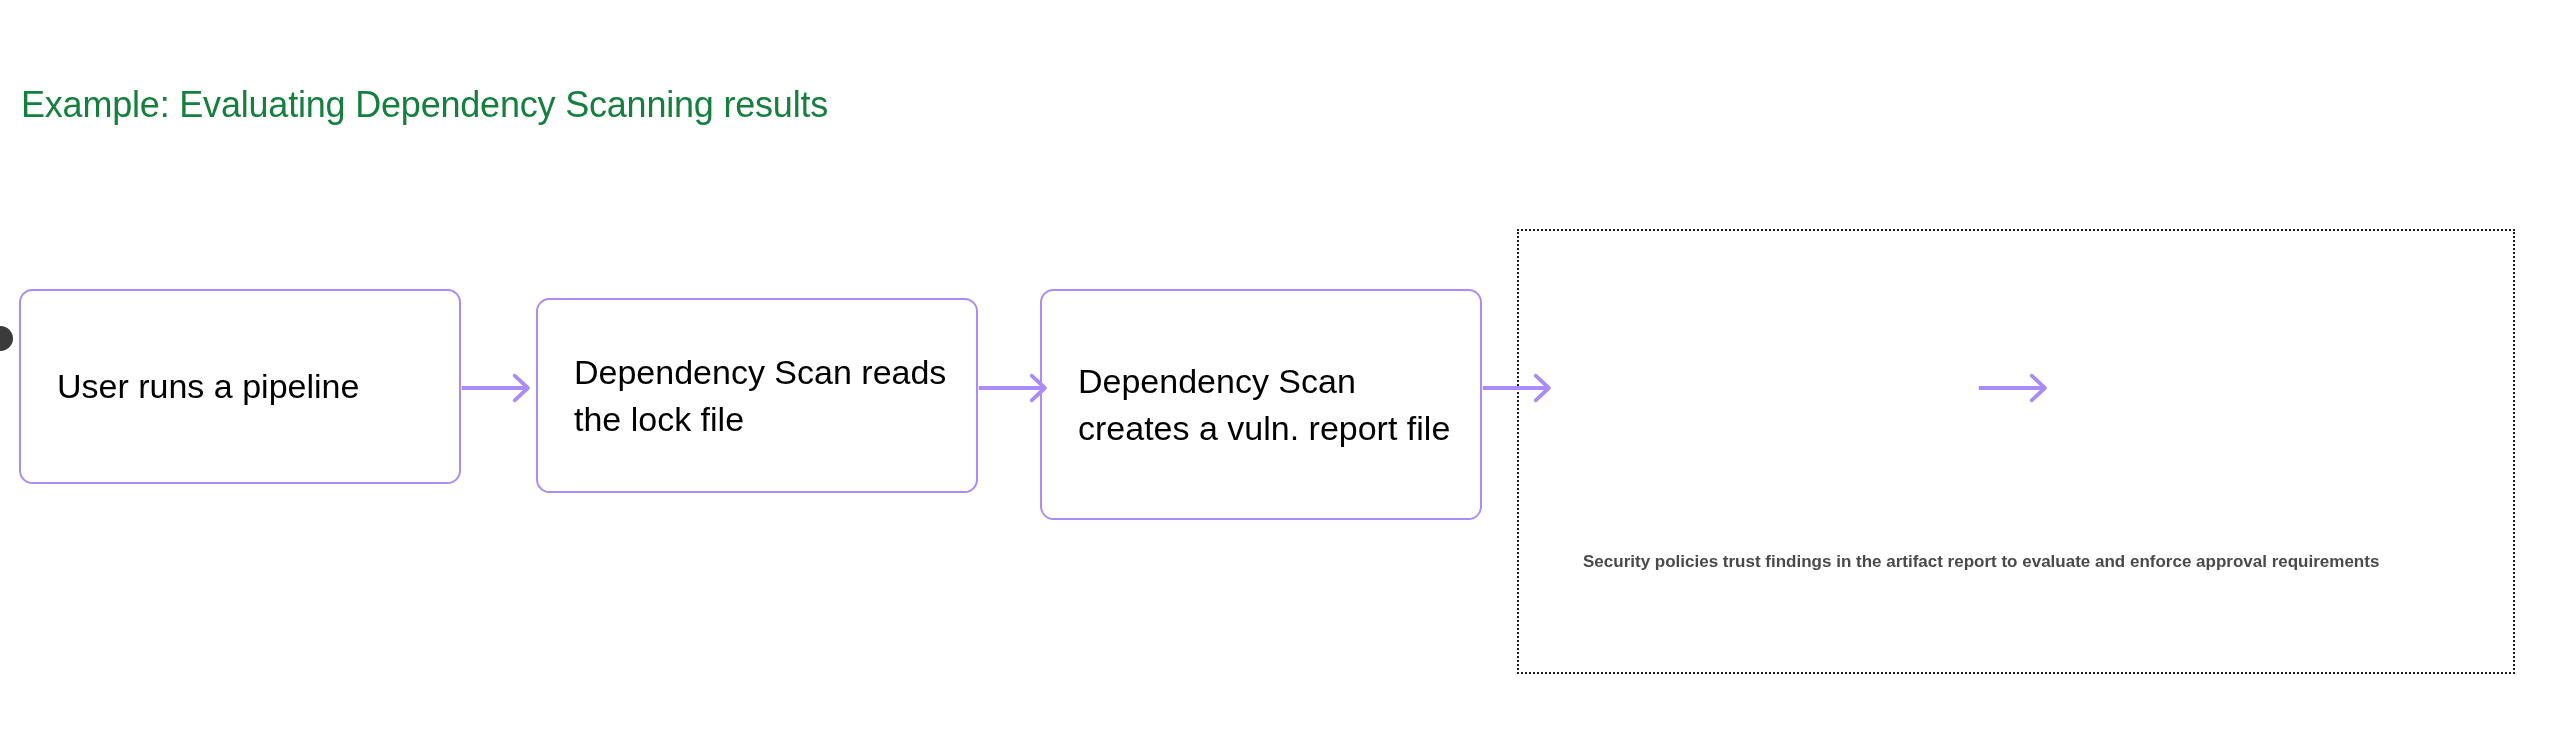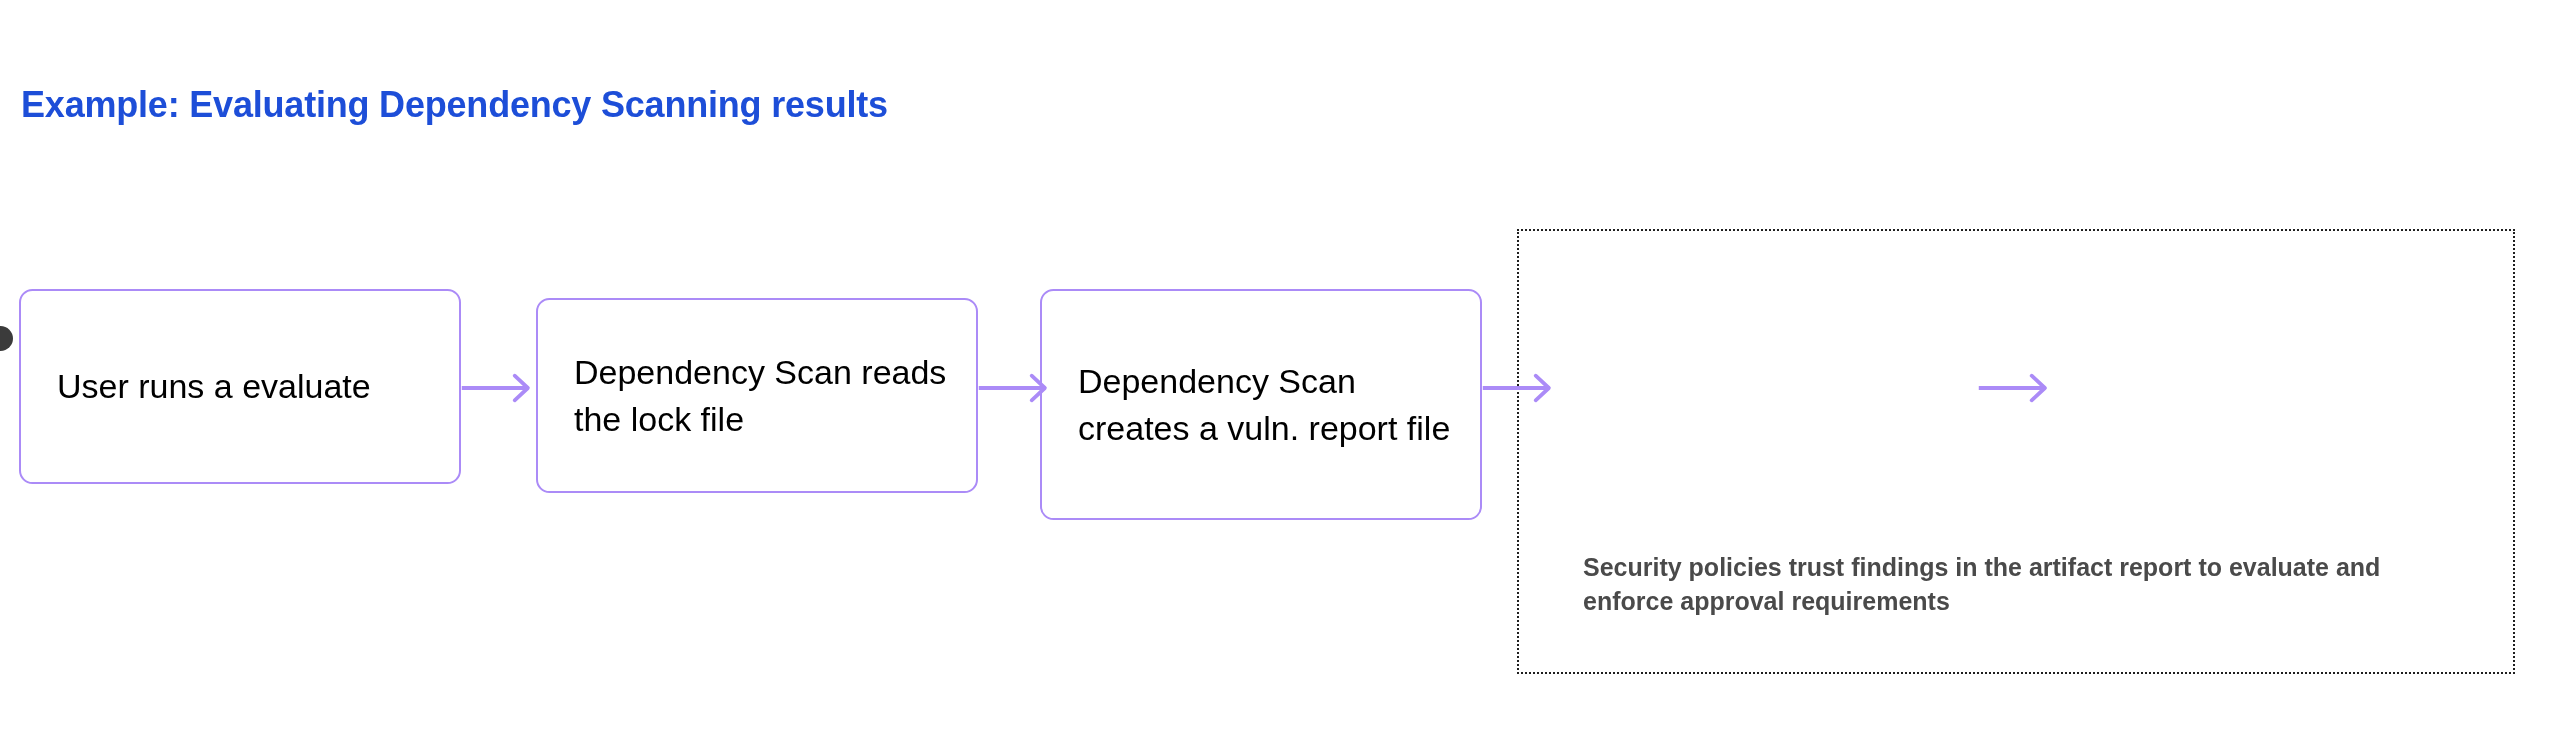--- a/index.html
+++ b/index.html
@@ -23,22 +23,22 @@
     width: 2576px;
     height: 742px;
   }
 
   
   #diagram-title {
     position: absolute;
     left: 21px;
     top: 84px;
     font-size: 36px;
-    font-weight: bold;
-    color: #1d4ed8;
+    font-weight: normal;
+    color: #15803d;
     letter-spacing: -0.2px;
     white-space: nowrap;
   }
 
   
   #policy-group {
     position: absolute;
     left: 1517px;
     top: 229px;
     width: 998px;
@@ -46,21 +46,21 @@
     border: 2.9px dotted #1f1f1f;
     box-sizing: border-box;
     background: transparent;
   }
 
   #policy-group-caption {
     position: absolute;
     left: 1583px;
     top: 551px;
     width: 891px;
-    font-size: 25px;
+    font-size: 17px;
     font-weight: bold;
     line-height: 1.34;
     color: #4a4a4a;
   }
 
   
   .node {
     position: absolute;
     box-sizing: border-box;
     background: #ffffff;
@@ -116,21 +116,21 @@
 
   <div id="diagram-title">Example: Evaluating Dependency Scanning results</div>
 
   <div id="policy-group"></div>
 
   <div id="policy-group-caption">Security policies trust findings in the artifact report to evaluate and enforce approval requirements</div>
 
   <div id="source-handle"></div>
 
   <div class="node" id="node-1">
-    <span class="node-label">User runs a evaluate</span>
+    <span class="node-label">User runs a pipeline</span>
   </div>
 
   <div class="node" id="node-2">
     <span class="node-label">Dependency Scan reads the lock file</span>
   </div>
 
   <div class="node" id="node-3">
     <span class="node-label">Dependency Scan creates a vuln. report file</span>
   </div>
 

